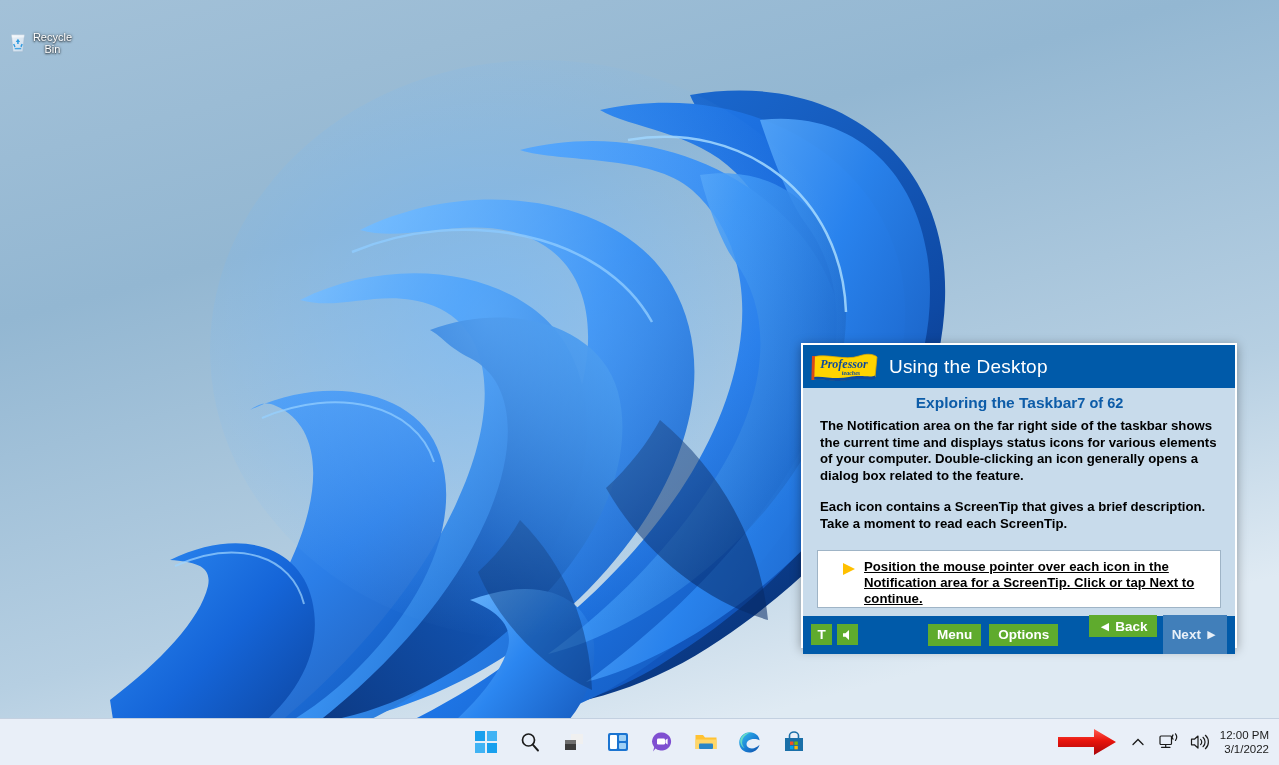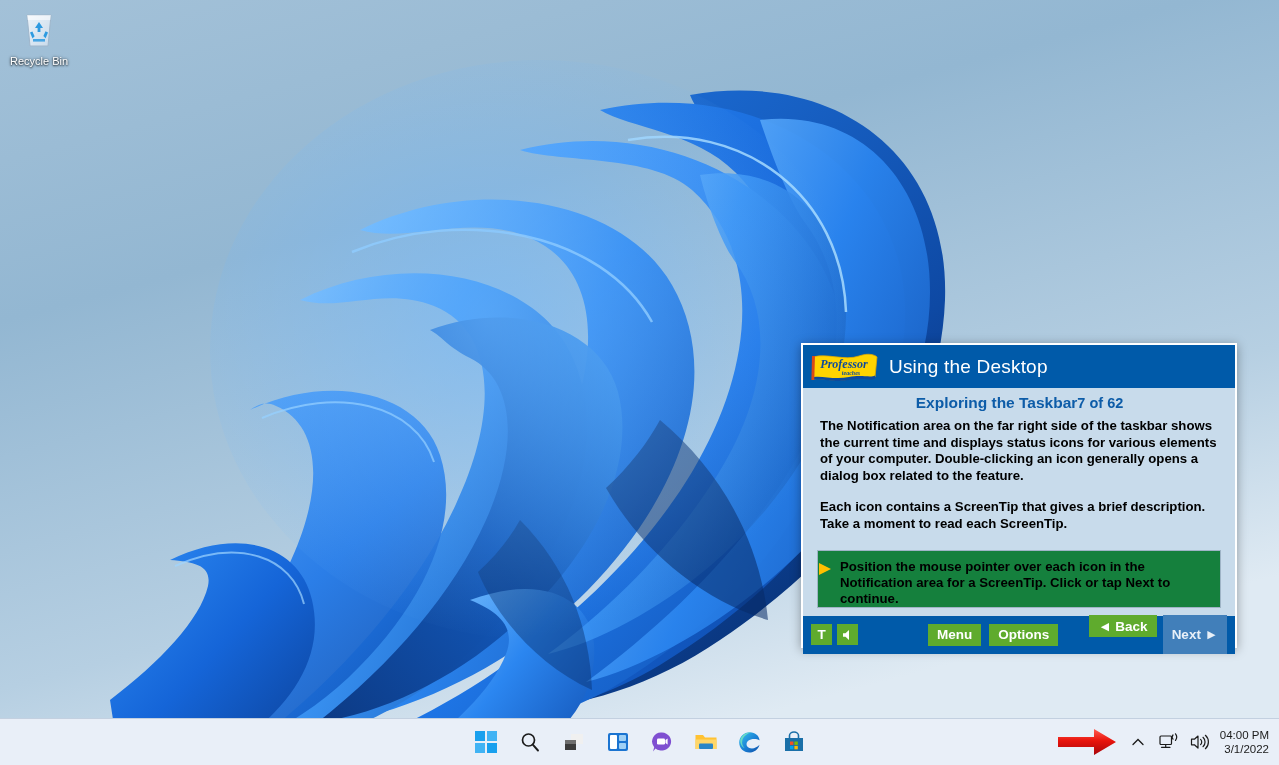--- a/index.html
+++ b/index.html
@@ -14,21 +14,21 @@
   #desktop{
     position:absolute; left:0; top:0; width:1279px; height:765px;
     background:linear-gradient(160deg,#9dbdd6 0%,#8fb4d0 30%,#a8c6dc 65%,#d4e3ef 100%);
     overflow:hidden;
   }
   #wallpaper-svg{ position:absolute; left:0; top:0; width:1279px; height:765px; }
 
   
   #recycle-bin{
     position:absolute; left:6px; top:8px; width:66px; height:70px;
-    display:flex; flex-direction:column; align-items:center; gap:3px;
+    display:flex; flex-direction:row; align-items:center; gap:3px;
     cursor:default;
   }
   #recycle-bin .rb-label{
     font-size:11px; color:#ffffff; text-align:center; line-height:12px;
     text-shadow:0 1px 2px rgba(0,0,0,.75), 0 0 3px rgba(0,0,0,.6);
   }
 
   
   #tutorial-window{
     position:absolute; left:801px; top:343px; width:436px; height:305px;
@@ -58,25 +58,26 @@
   #tw-body{
     padding:4px 17px 0 17px; flex:1 1 auto;
   }
   .tw-para{
     color:#000000; font-size:13.2px; font-weight:bold; line-height:16.6px;
   }
   .tw-para + .tw-para{ margin-top:15px; }
 
   #tw-callout{
     margin:17px 14px 0 14px;
-    background:#15803d;
+    background:#ffffff;
     border:1px solid #9fb4c6;
-    padding:8px 8px 9px 0;
+    padding:8px 8px 9px 24px;
     display:flex; gap:8px;
     height:58px;
+    text-decoration:underline;
   }
   #tw-callout-arrow{
     flex:0 0 auto; width:14px; height:14px; margin-top:3px;
   }
   #tw-callout-text{
     color:#000000; font-size:13.2px; font-weight:bold; line-height:16.4px;
   }
 
   #tw-toolbar{
     height:38px; background:#005aa9; margin-top:8px;
@@ -401,18 +402,18 @@
       <div class="tray-icon">
         <svg width="20" height="18" viewBox="0 0 20 18">
           <path d="M8,3 L4.4,6.2 L1.5,6.2 L1.5,11.8 L4.4,11.8 L8,15 Z" fill="none" stroke="#1b1b1b" stroke-width="1.2" stroke-linejoin="round"></path>
           <path d="M10.6,6.4 A3.6,3.6 0 0,1 10.6,11.6" fill="none" stroke="#1b1b1b" stroke-width="1.2" stroke-linecap="round"></path>
           <path d="M13,4.3 A6.4,6.4 0 0,1 13,13.7" fill="none" stroke="#1b1b1b" stroke-width="1.2" stroke-linecap="round"></path>
           <path d="M15.4,2.3 A9,9 0 0,1 15.4,15.7" fill="none" stroke="#1b1b1b" stroke-width="1.2" stroke-linecap="round"></path>
         </svg>
       </div>
 
       <div id="tray-clock">
-        <div>04:00 PM</div>
+        <div>12:00 PM</div>
         <div>3/1/2022</div>
       </div>
     </div>
   </div>
 </div>
 
 </body></html>

